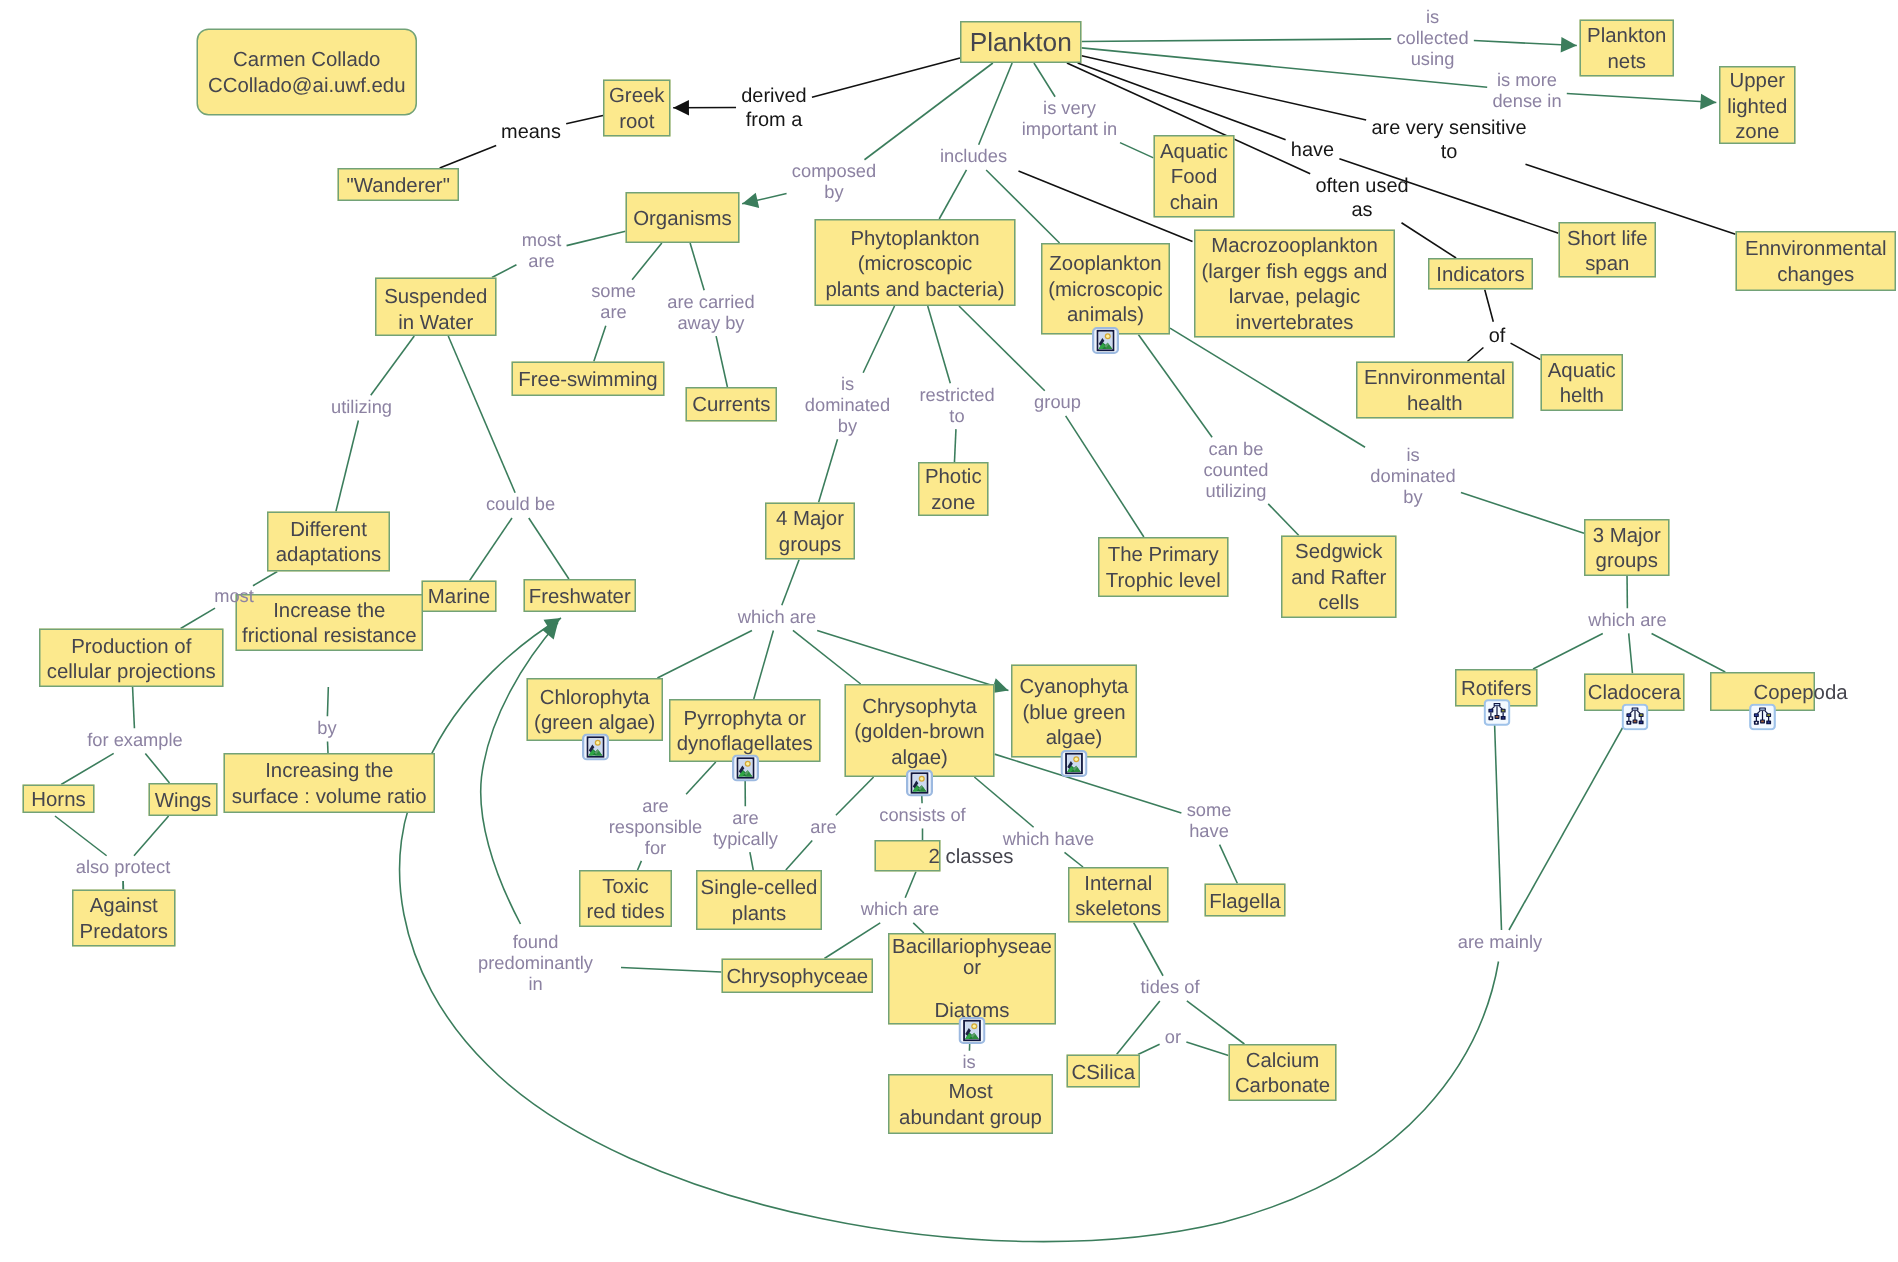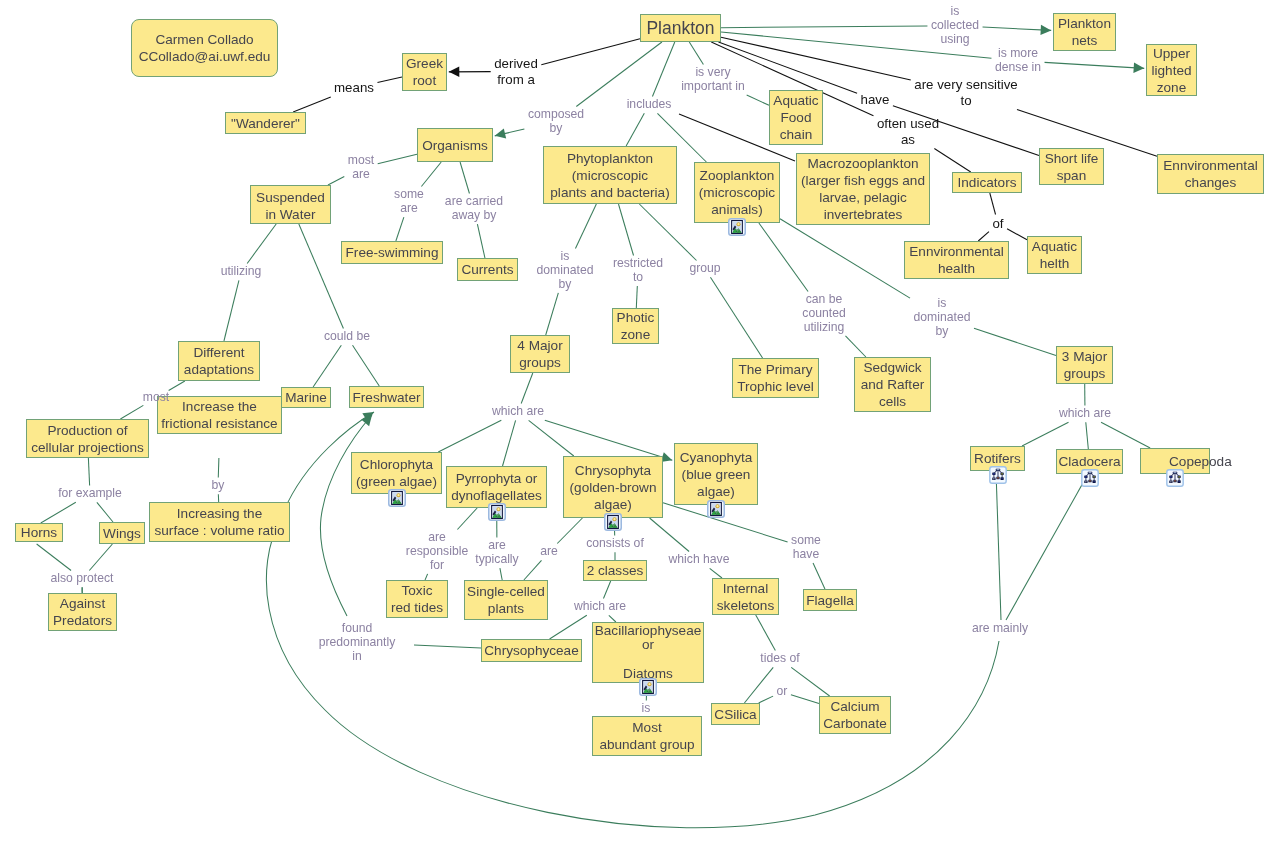--- a/index.html
+++ b/index.html
@@ -241,21 +241,21 @@
     </div>
     <div class="node" style="left: 149px; top: 502px; width: 141px; height: 40px;">
       <span>Increasing the<br>surface : volume ratio</span>
     </div>
     <div class="node" style="left: 386px; top: 580px; width: 62px; height: 38px;">
       <span>Toxic<br>red tides</span>
     </div>
     <div class="node" style="left: 464px; top: 580px; width: 84px; height: 40px;">
       <span>Single-celled<br>plants</span>
     </div>
-    <div class="node" style="left: 583px; top: 560px; width: 64px; height: 21px;">
+    <div class="node" style="left: 583px; top: 560px; width: 44px; height: 21px; padding-left: 35px;">
       <span>2 classes</span>
     </div>
     <div class="node" style="left: 712px; top: 578px; width: 67px; height: 37px;">
       <span>Internal<br>skeletons</span>
     </div>
     <div class="node" style="left: 803px; top: 589px; width: 54px; height: 22px;">
       <span>Flagella</span>
     </div>
     <div class="node" style="left: 48px; top: 593px; width: 69px; height: 38px;">
       <span>Against<br>Predators</span>

